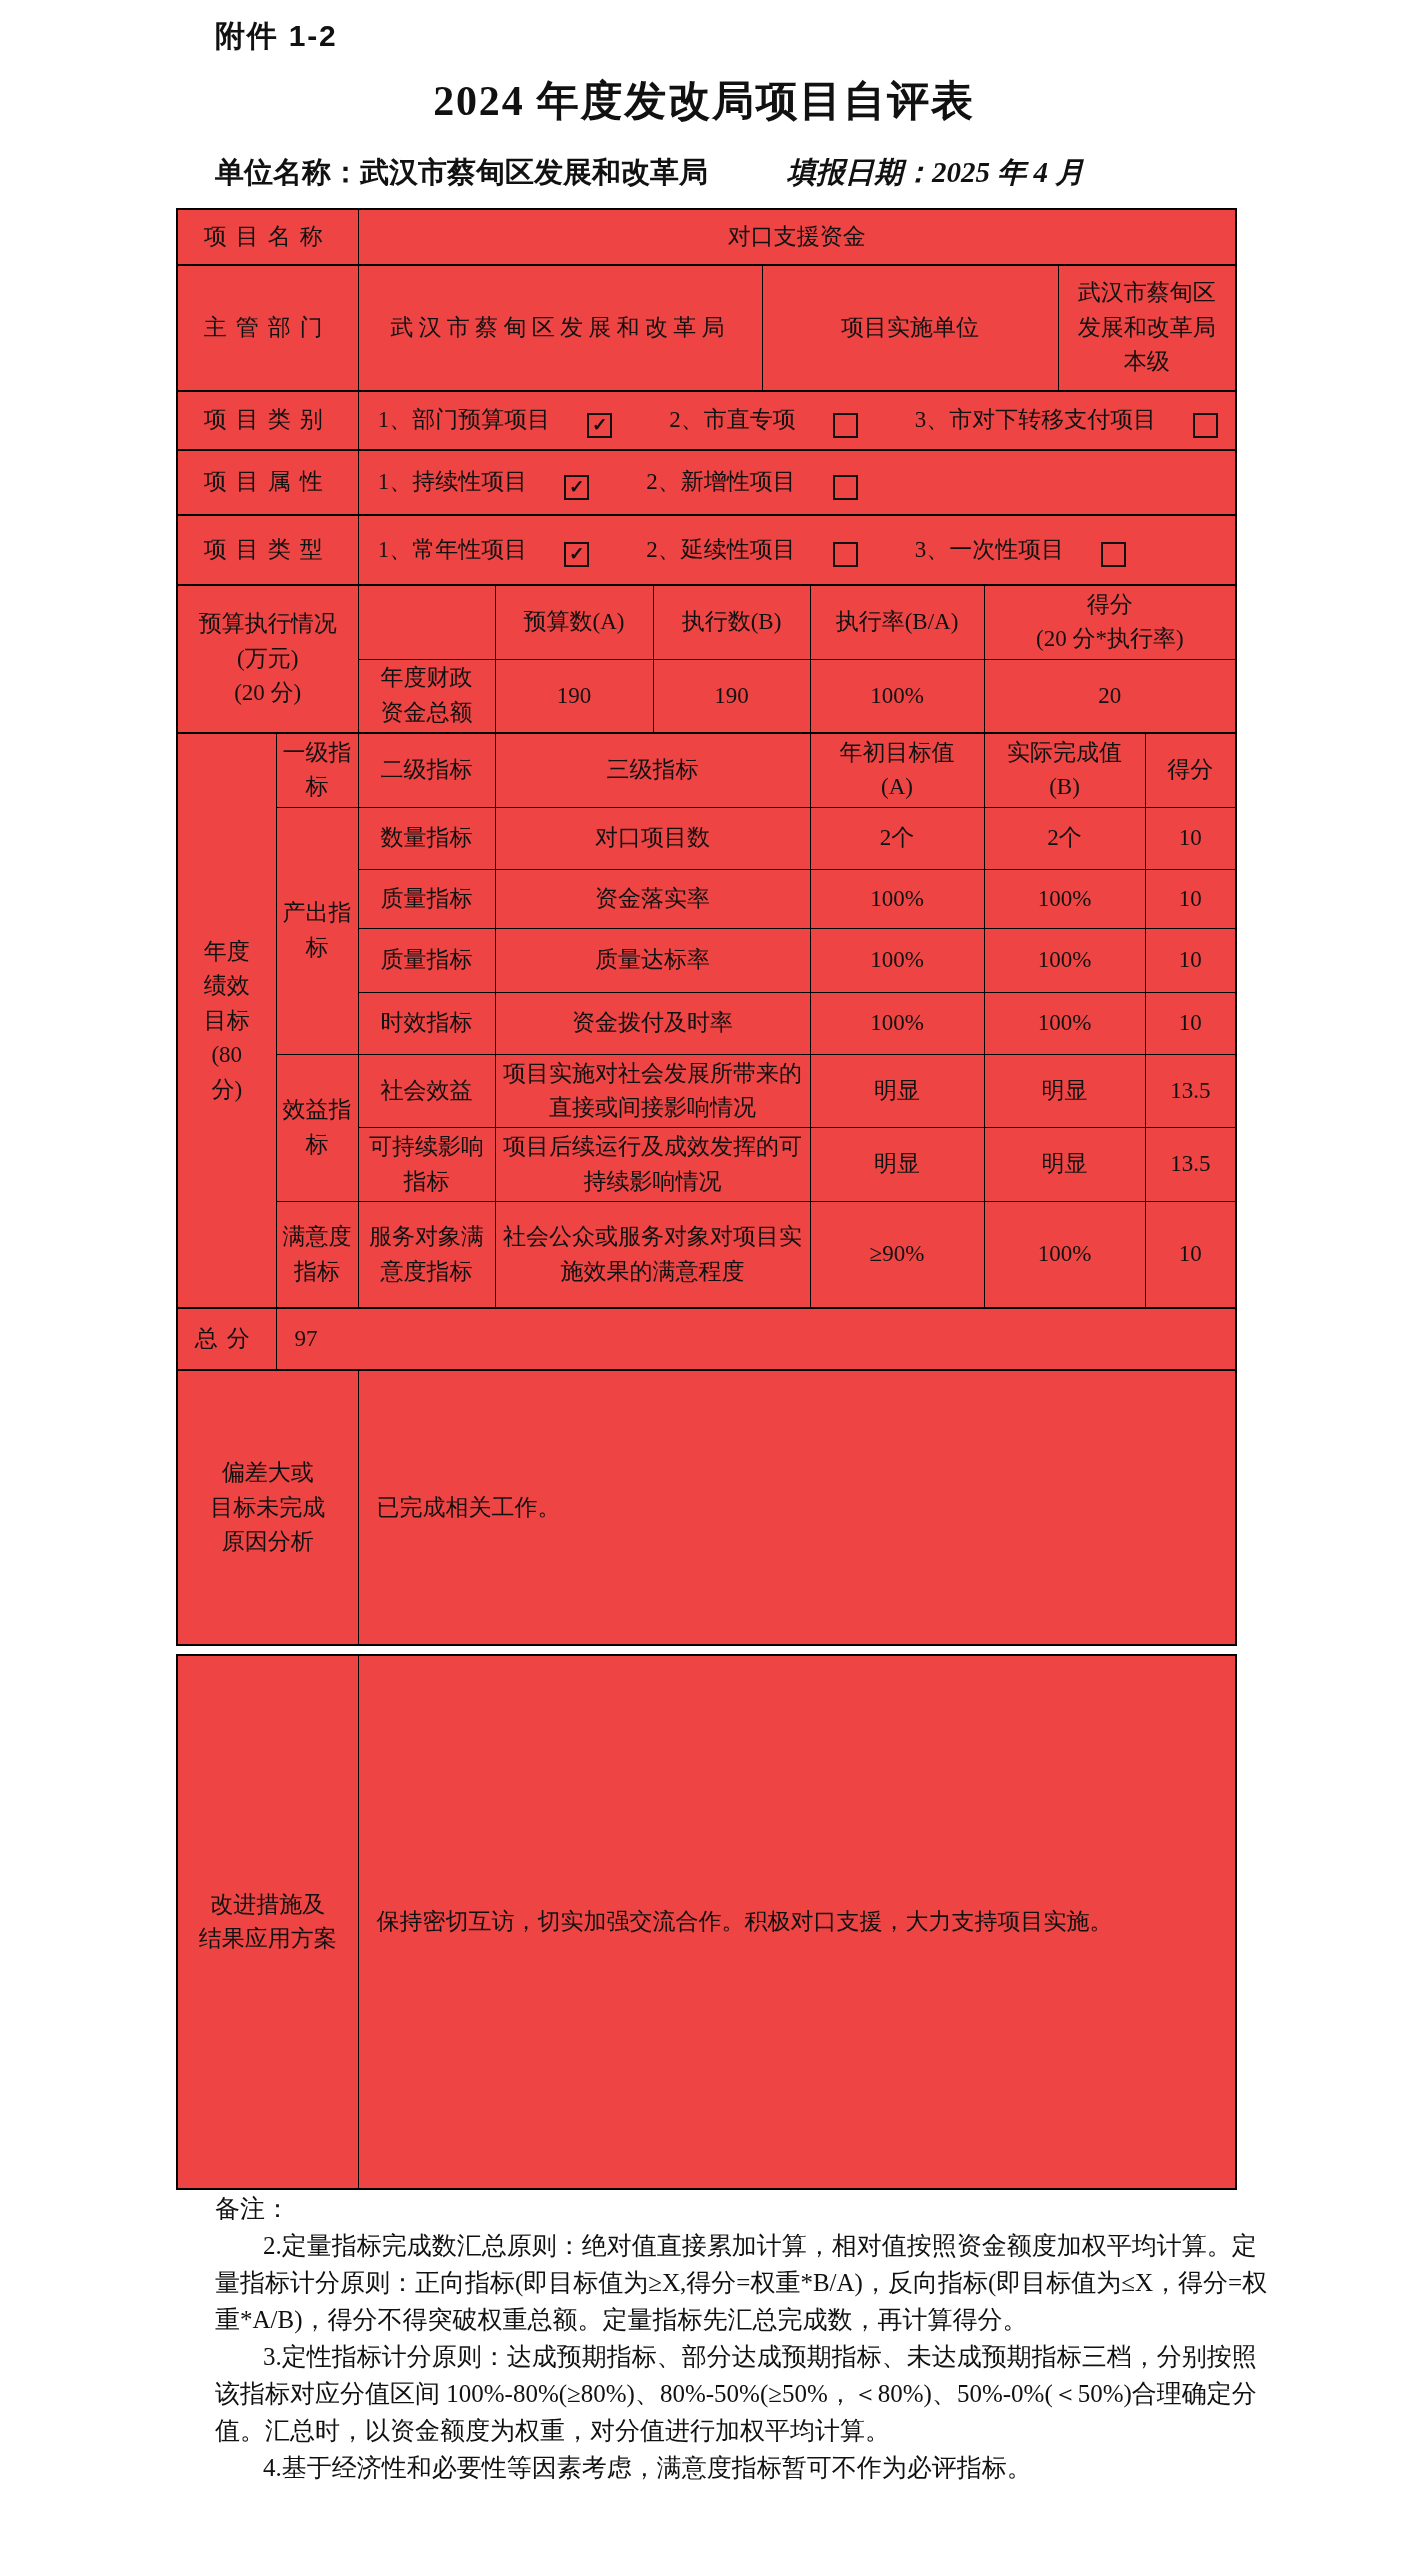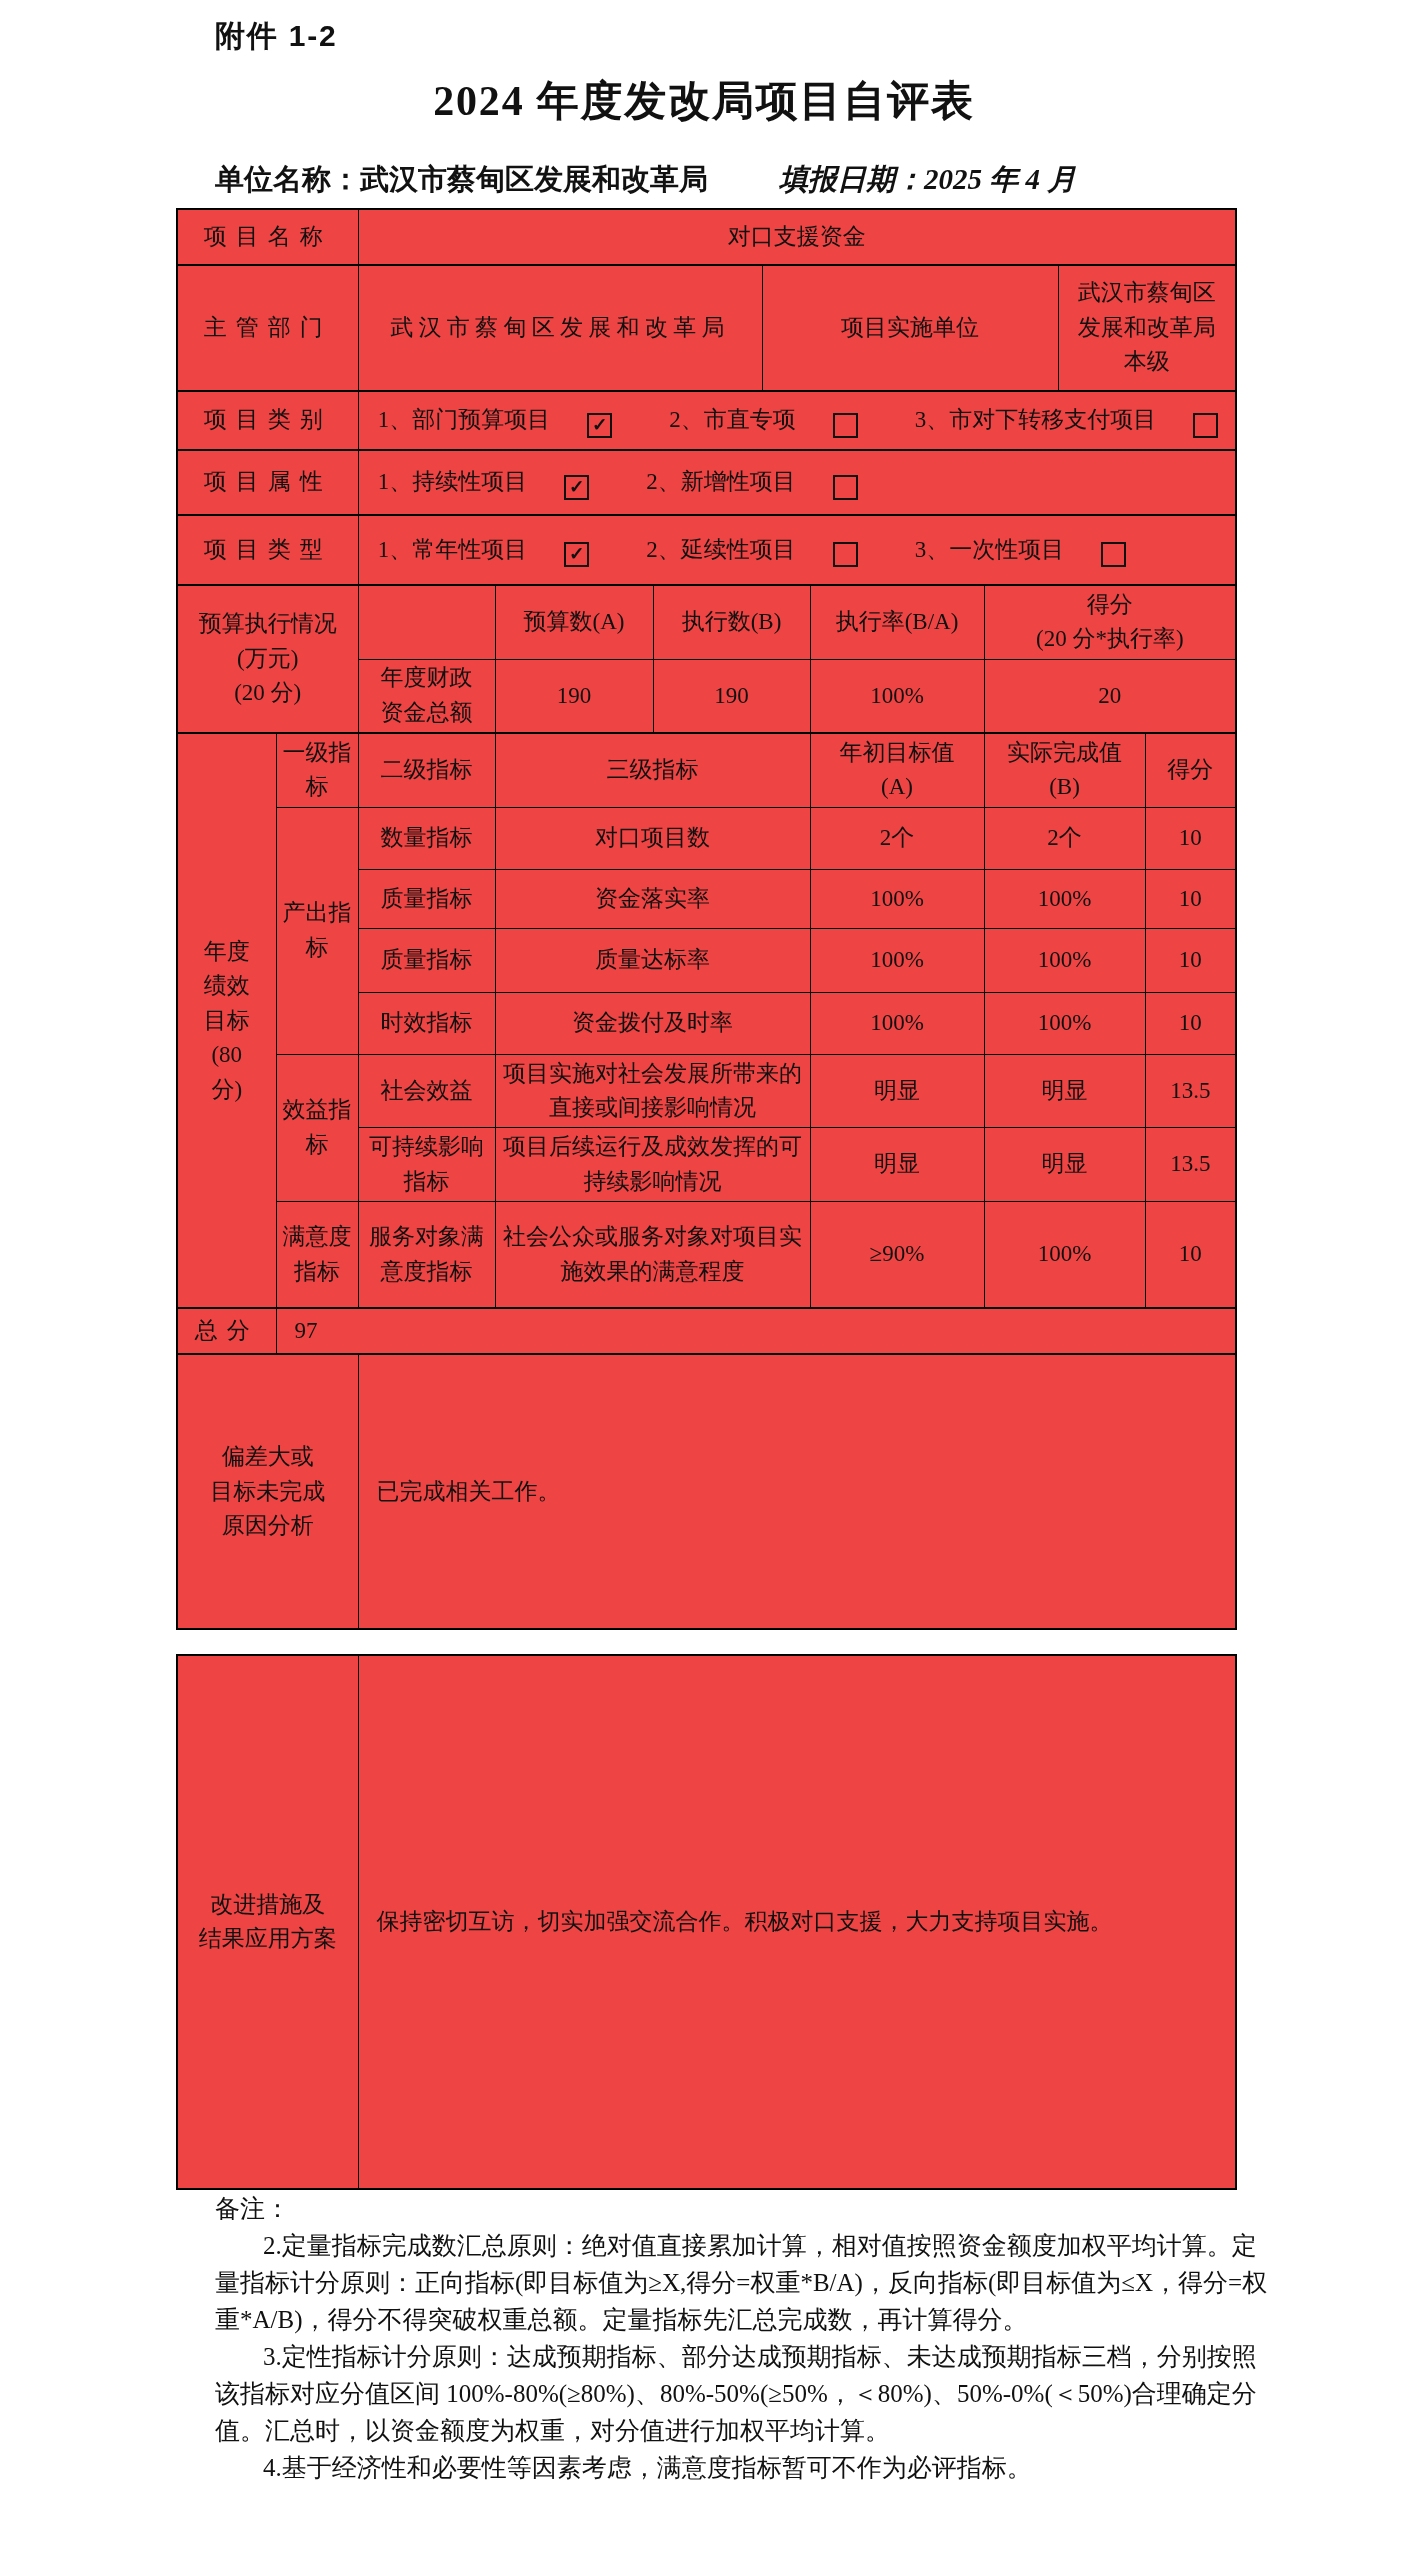--- a/index.html
+++ b/index.html
@@ -2,21 +2,21 @@
 <html style="font-size:14px"><head>
 <meta charset="utf-8">
 <style>
   html,body{margin:0;padding:0;background:#fff;}
   .page{position:relative;width:1408px;height:2576px;background:#ffffff;color:#111;
         font-family:"Liberation Serif","DejaVu Serif",serif;}
   .attachment{position:absolute;left:215px;top:16px;font-family:"Liberation Sans","DejaVu Sans",sans-serif;
         font-weight:bold;font-size:30px;letter-spacing:1.8px;}
   .doc-title{position:absolute;left:0;right:0;top:73px;text-align:center;
         font-weight:bold;font-size:42px;letter-spacing:1.8px;}
-  .subtitle{position:absolute;left:215px;top:160px;display:flex;font-weight:bold;font-size:29px;}
+  .subtitle{position:absolute;left:215px;top:153px;display:flex;font-weight:bold;font-size:29px;gap:8px;}
   .subtitle .date{margin-left:71px;font-style:italic;}
 
   table.frm{border-collapse:collapse;table-layout:fixed;position:absolute;left:176px;
         background:#ef4444;}
   table.frm td{border:1.3px solid #000;font-size:23px;line-height:1.5;padding:1.8px 5.3px;
         vertical-align:middle;overflow:hidden;}
   table.t1{top:208px;width:1059px;border:2.7px solid #000;}
   table.t2{top:1654px;width:1059px;border:2.7px solid #000;}
   tr.thick td{border-top-width:2.7px;}
   .lbl{text-align:center;letter-spacing:9px;}
@@ -216,21 +216,21 @@
 
     <tr style="height:107px">
       <td class="ctr">满意度指标</td>
       <td class="ctr">服务对象满意度指标</td>
       <td class="ctr" colspan="3">社会公众或服务对象对项目实施效果的满意程度</td>
       <td class="ctr">≥90%</td>
       <td class="ctr" colspan="2">100%</td>
       <td class="ctr">10</td>
     </tr>
 
-    <tr class="thick" style="height:46px">
+    <tr class="thick" style="height:62px">
       <td class="lbl">总分</td>
       <td class="lft" colspan="9">97</td>
     </tr>
 
     <tr class="thick" style="height:275px">
       <td class="pre" colspan="2">偏差大或
 目标未完成
 原因分析</td>
       <td class="lft" colspan="8">已完成相关工作。</td>
     </tr>

